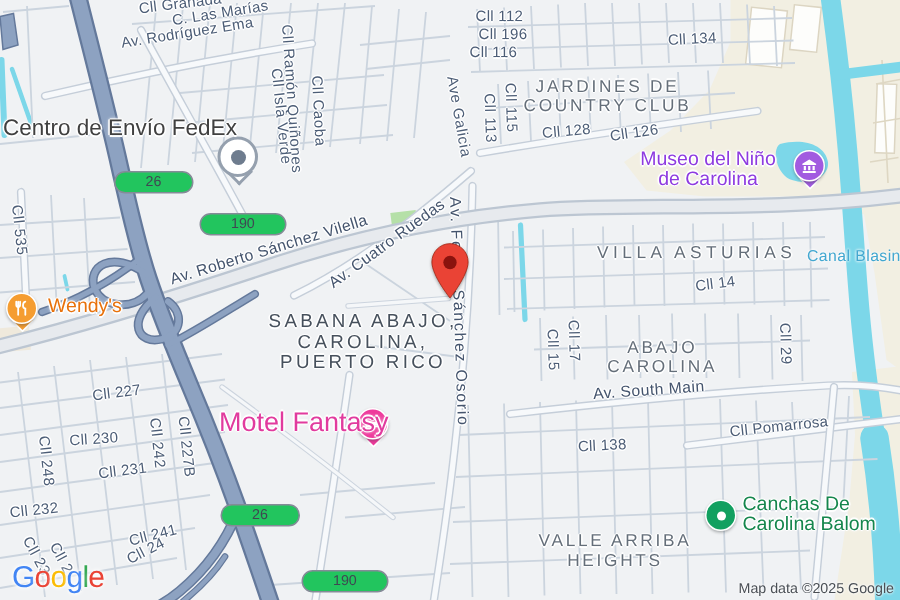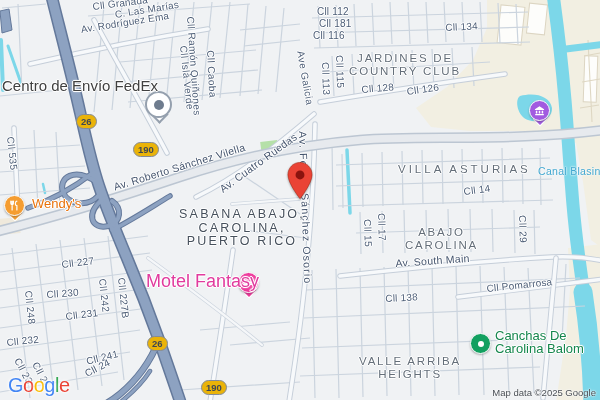--- a/index.html
+++ b/index.html
@@ -32,22 +32,22 @@
         text-shadow:0 0 2px #fff,0 0 2px #fff;}
   .poi-label{position:absolute;font-size:13px;font-weight:500;white-space:nowrap;line-height:12.5px;
         text-shadow:-1px 0 0 #fff,1px 0 0 #fff,0 -1px 0 #fff,0 1px 0 #fff,0 0 2px #fff,0 0 3px #fff;}
   
   .poi-pin{position:absolute;width:22px;height:30px;}
   .poi-tail{position:absolute;left:6px;top:13px;width:10px;height:10px;transform:rotate(45deg);
         box-shadow:1px 1px 0 #fff;}
   .poi-circle{position:absolute;left:0;top:0;width:19px;height:19px;border-radius:50%;
         border:1.5px solid #fff;box-shadow:0 1px 2px rgba(60,64,67,.4);
         display:flex;align-items:center;justify-content:center;}
-  .badge{position:absolute;background:#eab308;border:1.4px solid #848b97;border-radius:9px;
-        font-size:9.5px;font-weight:700;color:#3f4852;padding:0 4px;height:13px;line-height:13px;
+  .badge{position:absolute;background:#22c55e;border:1.4px solid #848b97;border-radius:9px;
+        font-size:9.5px;font-weight:400;color:#3f4852;padding:0 20px;height:13px;line-height:13px;
         display:flex;align-items:center;justify-content:center;}
   
   .fedex-marker{position:absolute;width:27px;height:34px;}
   .fedex-tail{position:absolute;left:8px;top:17px;width:11px;height:11px;background:#fff;
         transform:rotate(45deg);border-right:2px solid #95a0ae;border-bottom:2px solid #95a0ae;}
   .fedex-circle{position:absolute;left:0;top:0;width:23px;height:23px;background:#fff;border-radius:50%;
         border:2px solid #95a0ae;display:flex;align-items:center;justify-content:center;}
   .fedex-dot{width:10px;height:10px;border-radius:50%;background:#6e7c8e;}
   
   .glogo{position:absolute;left:8px;top:374px;font-size:20px;font-weight:500;letter-spacing:-.5px;
@@ -164,21 +164,21 @@
     </g>
   </svg>
 
   <div class="lbl" style="left:92px;top:1px;transform:rotate(-7deg)">Cll Granada</div>
   <div class="lbl" style="left:114px;top:9px;transform:rotate(-9deg)">C. Las Marías</div>
   <div class="lbl" style="left:80px;top:24px;transform:rotate(-9deg)">Av. Rodríguez Ema</div>
   <div class="lbl vlbl" style="left:196px;top:16px;transform:rotate(86deg)">Cll Ramón Quiñones</div>
   <div class="lbl vlbl" style="left:216px;top:50px;transform:rotate(87deg)">Cll Caoba</div>
   <div class="lbl vlbl" style="left:189px;top:45px;transform:rotate(84deg)">Cll Isla Verde</div>
   <div class="lbl" style="left:317px;top:6px">Cll 112</div>
-  <div class="lbl" style="left:319px;top:18px">Cll 181</div>
+  <div class="lbl" style="left:319px;top:18px">Cll 196</div>
   <div class="lbl" style="left:313px;top:30px">Cll 116</div>
   <div class="lbl" style="left:445px;top:22px;transform:rotate(-3deg)">Cll 134</div>
   <div class="lbl vlbl" style="left:306px;top:50px;transform:rotate(80deg)">Ave Galicia</div>
   <div class="lbl vlbl" style="left:331px;top:62px;transform:rotate(88deg)">Cll 113</div>
   <div class="lbl vlbl" style="left:345px;top:55px;transform:rotate(88deg)">Cll 115</div>
   <div class="lbl" style="left:361px;top:84px;transform:rotate(-5deg)">Cll 128</div>
   <div class="lbl" style="left:406px;top:86px;transform:rotate(-8deg)">Cll 126</div>
   <div class="lbl vlbl" style="left:16px;top:136px;transform:rotate(84deg)">Cll 535</div>
   <div class="lbl lbl-av" style="left:112px;top:181px;transform:rotate(-17deg)">Av. Roberto Sánchez Vilella</div>
   <div class="lbl lbl-av" style="left:217px;top:185px;transform:rotate(-36deg)">Av. Cuatro Ruedas</div>
@@ -264,20 +264,24 @@
   <div class="poi-label" style="left:146px;top:275px;color:#e13b9e;font-size:18px">Motel Fantasy</div>
 
   <div class="poi-pin" style="left:529px;top:100px">
     <div class="poi-tail" style="background:#a25be0"></div>
     <div class="poi-circle" style="background:#a25be0">
       <svg width="11" height="11" viewBox="0 0 12 12" fill="#fff">
           <path d="M1 4.6 6 1.4l5 3.2V5.4H1zM2 6.2h1.6v3H2zm3.2 0h1.6v3H5.2zm3.2 0H10v3H8.4zM1.3 9.8h9.4v1.4H1.3z"></path>
         </svg>
     </div>
   </div>
+  <div class="poi-label" style="left:418px;top:100px;width:108px;color:#8e3be0;text-align:center">
+    <div>Museo del Niño</div>
+    <div>de Carolina</div>
+  </div>
 
   <div class="poi-pin" style="left:470px;top:333px">
     <div class="poi-circle" style="background:#12a060">
       <svg width="10" height="10" viewBox="0 0 10 10">
           <circle cx="5" cy="5" r="3" fill="#fff"></circle>
         </svg>
     </div>
   </div>
   <div class="poi-label" style="left:495px;top:330px;color:#15864d">
     <div>Canchas De</div>

